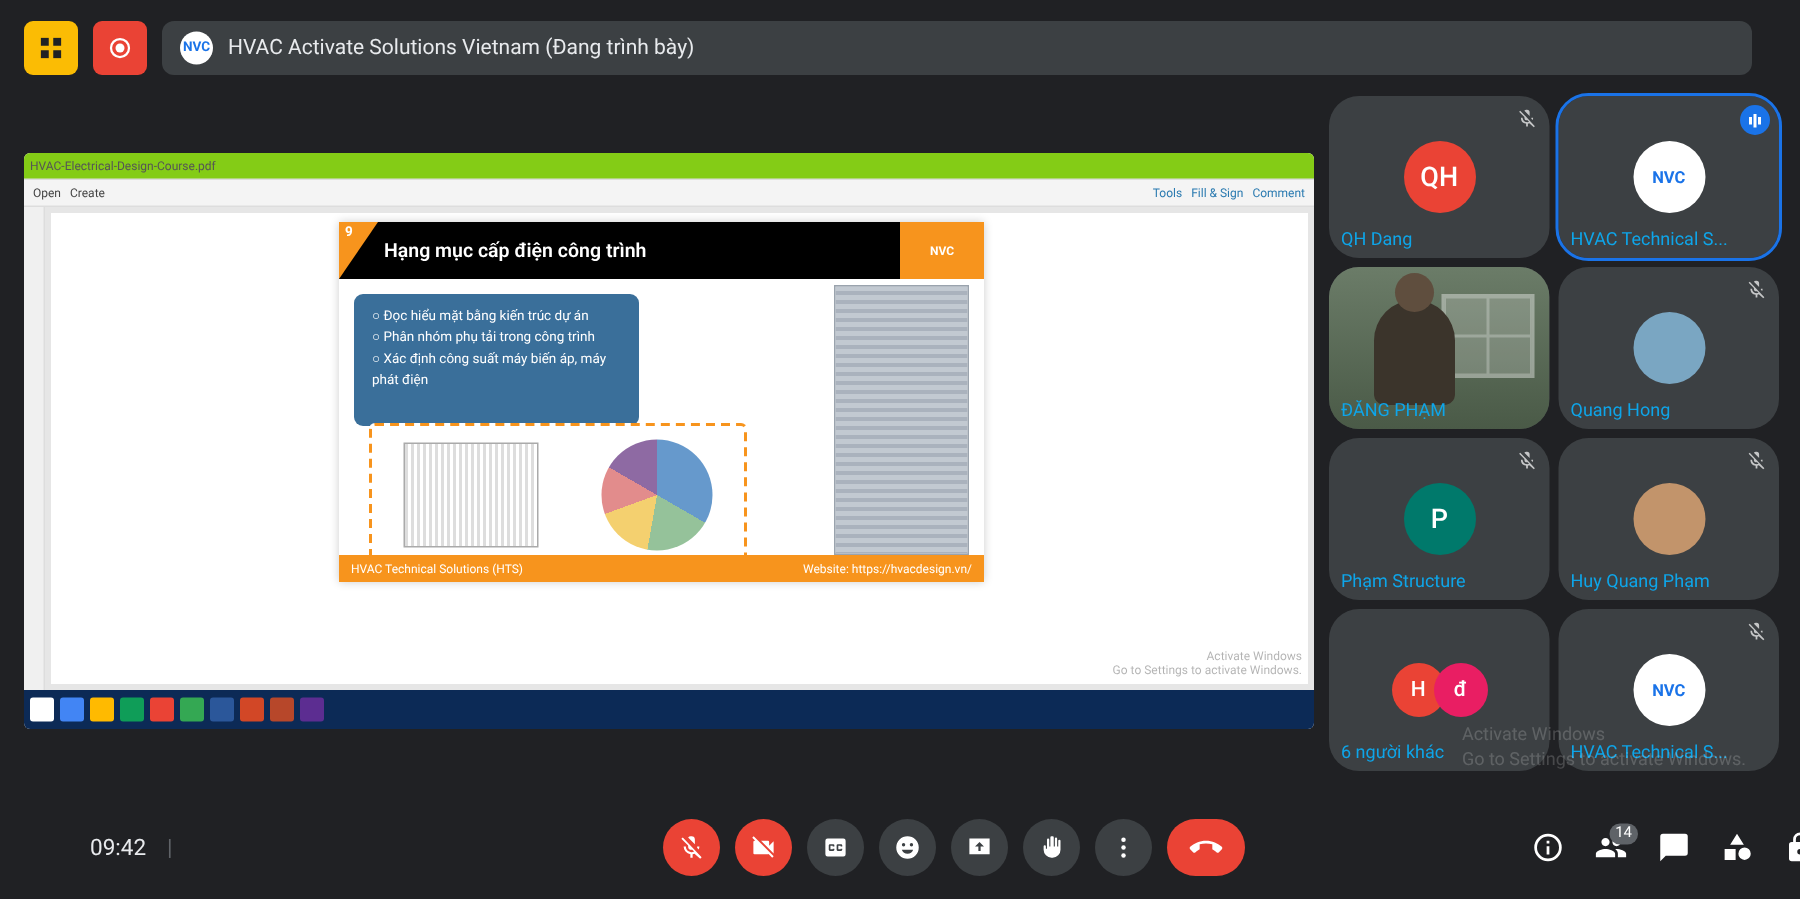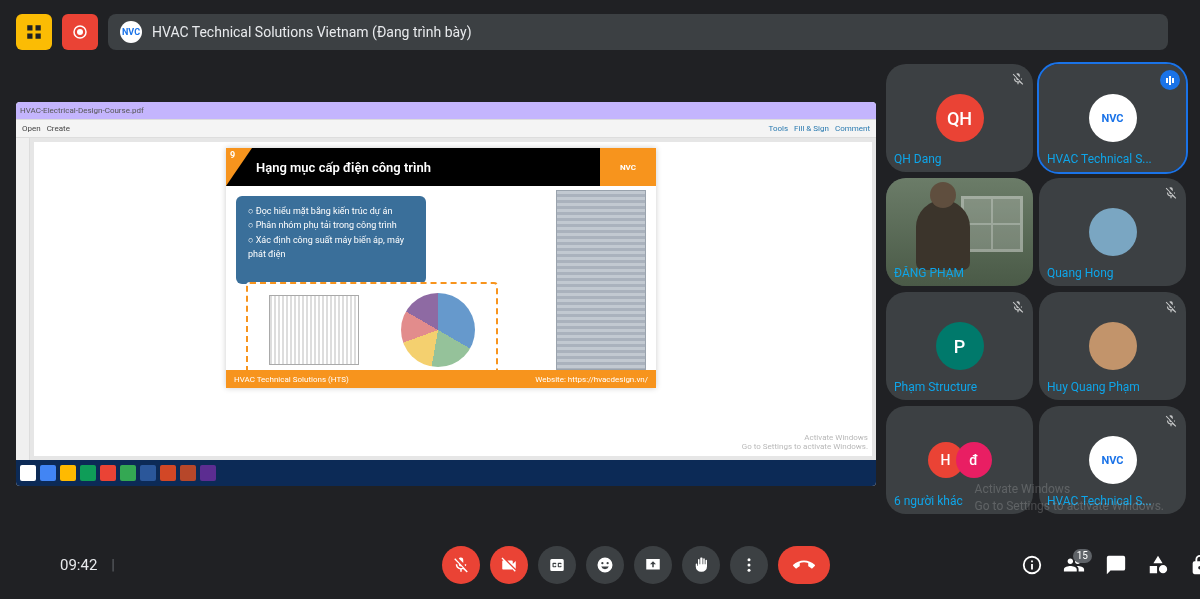--- a/index.html
+++ b/index.html
@@ -64,21 +64,21 @@
     width: 860px;
     height: 384px;
     background: #fff;
     border-radius: 4px;
     overflow: hidden;
     display:flex; flex-direction:column;
     font-size:10px;
     color:#333;
   }
   .win-titlebar {
-    background:#c4b5fd; border-bottom:1px solid #ddd;
+    background:#84cc16; border-bottom:1px solid #ddd;
     height:18px; display:flex;align-items:center;
     padding:0 4px; gap:4px; font-size:8px; color:#555;
   }
   .win-toolbar{
     background:#f4f4f4;border-bottom:1px solid #ddd;
     height:18px;display:flex;align-items:center;padding:0 6px;gap:6px;
     font-size:8px;color:#444;
   }
   .doc-body{ flex:1; background:#e6e6e6; position:relative; display:flex; }
   .doc-sidebar{width:14px;background:#f0f0f0;border-right:1px solid #ddd;}
@@ -252,21 +252,21 @@
       </svg>
   </div>
   <div class="sq-btn sq-red">
     <svg width="18" height="18" viewBox="0 0 24 24">
         <circle cx="12" cy="12" r="8" fill="none" stroke="currentColor" stroke-width="2"></circle>
         <circle cx="12" cy="12" r="4" fill="currentColor"></circle>
       </svg>
   </div>
   <div class="presenting-pill">
     <div class="pill-avatar">NVC</div>
-    <span>HVAC Technical Solutions Vietnam (Đang trình bày)</span>
+    <span>HVAC Activate Solutions Vietnam (Đang trình bày)</span>
   </div>
 </div>
 
 <div class="main">
 
   <div class="share-wrap">
     <div class="shared-screen">
       <div class="win-titlebar">
         <span>HVAC-Electrical-Design-Course.pdf</span>
       </div>
@@ -468,21 +468,21 @@
   <div class="right-group">
     <div class="ricon">
       <svg width="22" height="22" viewBox="0 0 24 24" fill="currentColor">
           <path d="M11 7h2v2h-2zm0 4h2v6h-2zm1-9a10 10 0 1 0 10 10A10 10 0 0 0 12 2zm0 18a8 8 0 1 1 8-8 8 8 0 0 1-8 8z"></path>
         </svg>
     </div>
     <div class="ricon">
       <svg width="22" height="22" viewBox="0 0 24 24" fill="currentColor">
           <path d="M16 11c1.66 0 3-1.34 3-3s-1.34-3-3-3-3 1.34-3 3 1.34 3 3 3zm-8 0c1.66 0 3-1.34 3-3S9.66 5 8 5 5 6.34 5 8s1.34 3 3 3zm0 2c-2.33 0-7 1.17-7 3.5V19h14v-2.5C15 14.17 10.33 13 8 13zm8 0c-.29 0-.62.02-.97.05 1.16.84 1.97 1.97 1.97 3.45V19h6v-2.5c0-2.33-4.67-3.5-7-3.5z"></path>
         </svg>
-      <span class="badge">15</span>
+      <span class="badge">14</span>
     </div>
     <div class="ricon">
       <svg width="22" height="22" viewBox="0 0 24 24" fill="currentColor">
           <path d="M20 2H4a2 2 0 0 0-2 2v18l4-4h14a2 2 0 0 0 2-2V4a2 2 0 0 0-2-2z"></path>
         </svg>
     </div>
     <div class="ricon">
       <svg width="22" height="22" viewBox="0 0 24 24" fill="currentColor">
           <path d="M12 2 7 10h10zM17.5 12a4.5 4.5 0 1 0 4.5 4.5A4.5 4.5 0 0 0 17.5 12zM3 21h8v-8H3z"></path>
         </svg>

